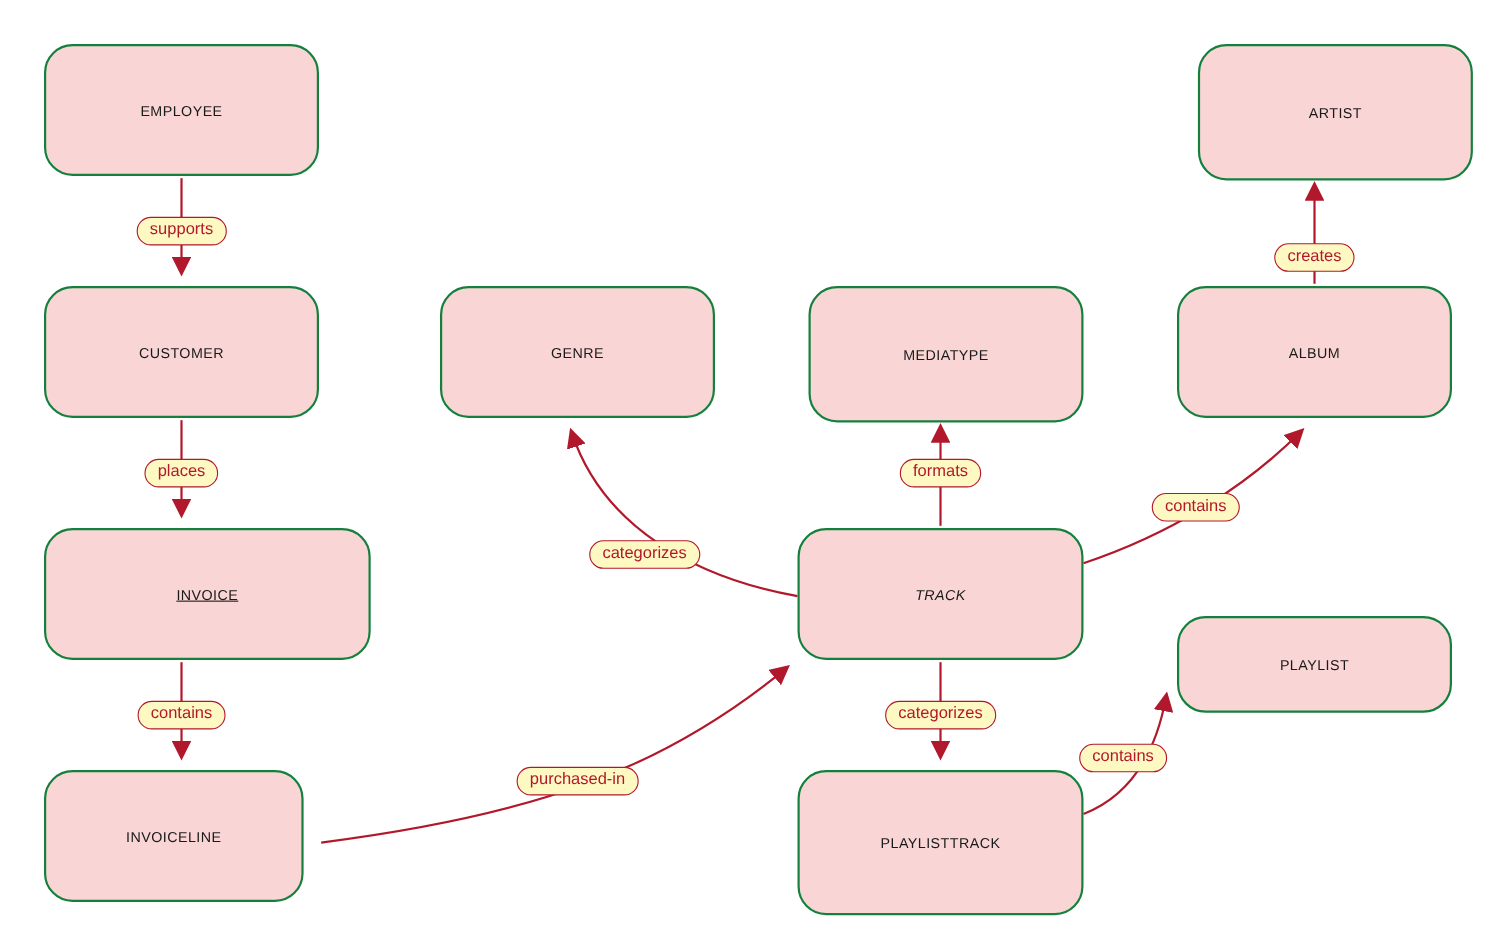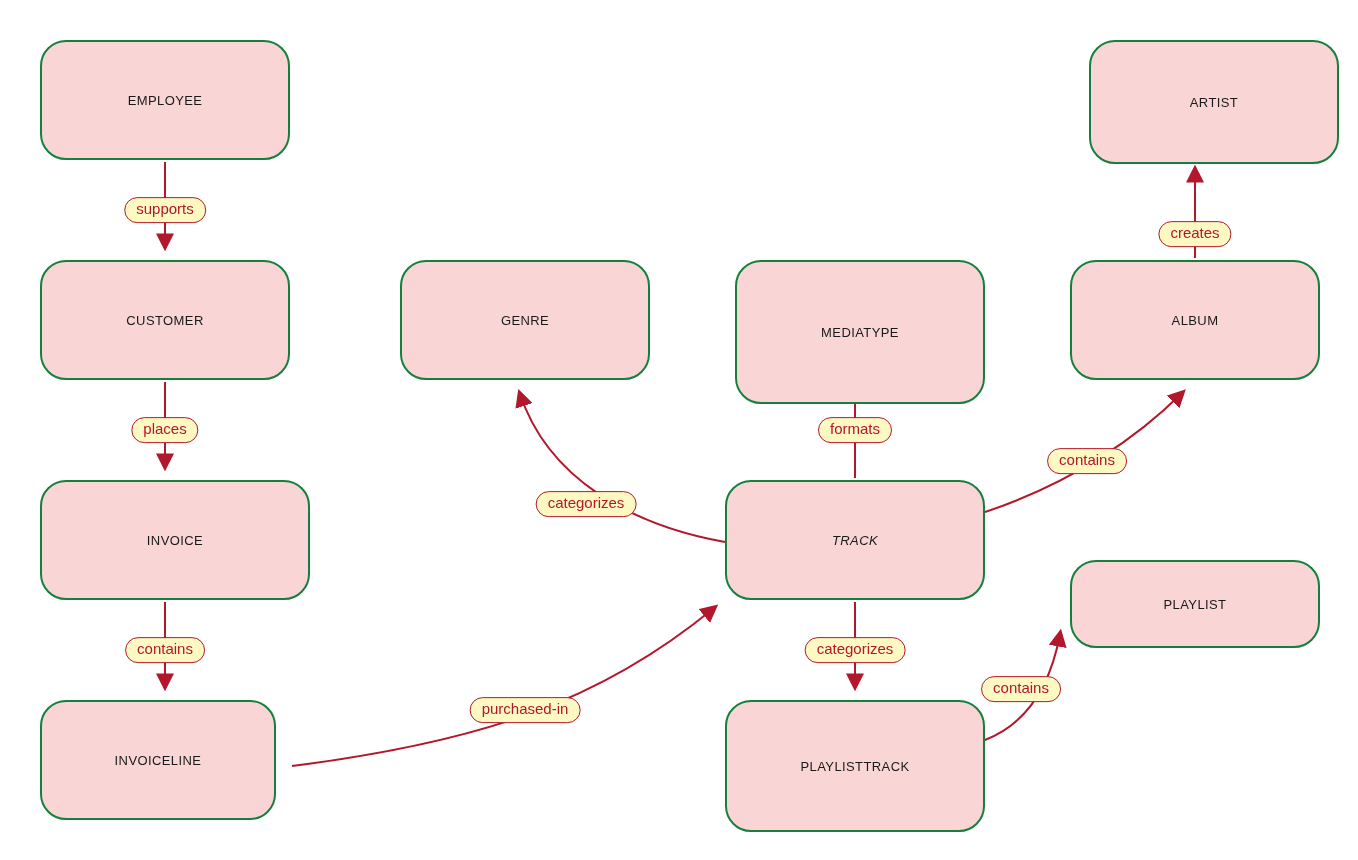--- a/index.html
+++ b/index.html
@@ -71,24 +71,24 @@
     <path class="edge" d="M725,542 C630,525 548,478 520,394" marker-end="url(#arrowhead)"></path>
     <path class="edge" d="M855,478 L855,390" marker-end="url(#arrowhead)"></path>
     <path class="edge" d="M985,512 C1072,483 1138,437 1182,393" marker-end="url(#arrowhead)"></path>
     <path class="edge" d="M1195,258 L1195,170" marker-end="url(#arrowhead)"></path>
     <path class="edge" d="M855,602 L855,686" marker-end="url(#arrowhead)"></path>
     <path class="edge" d="M985,740 C1026,724 1050,688 1060,634" marker-end="url(#arrowhead)"></path>
   </svg>
 
   <div class="node" style="left:40px;  top:40px;  width:250px; height:120px;">EMPLOYEE</div>
   <div class="node" style="left:40px;  top:260px; width:250px; height:120px;text-align:right;">CUSTOMER</div>
-  <div class="node" style="left:40px;  top:480px; width:270px; height:120px;">INVOICE</div>
+  <div class="node" style="left:40px;  top:480px; width:297px; height:120px;text-decoration:underline;">INVOICE</div>
   <div class="node" style="left:40px;  top:700px; width:236px; height:120px;">INVOICELINE</div>
   <div class="node" style="left:390px; top:260px; width:250px; height:120px;margin-left:10px;">GENRE</div>
-  <div class="node" style="left:735px; top:260px; width:250px; height:144px;">MEDIATYPE</div>
+  <div class="node" style="left:735px; top:260px; width:250px; height:124px;">MEDIATYPE</div>
   <div class="node" style="left:725px; top:480px; width:260px; height:120px;font-style:italic;">TRACK</div>
   <div class="node" style="left:725px; top:700px; width:260px; height:132px;">PLAYLISTTRACK</div>
   <div class="node" style="left:1070px;top:560px; width:250px; height:88px;">PLAYLIST</div>
   <div class="node" style="left:1070px;top:260px; width:250px; height:120px;">ALBUM</div>
   <div class="node" style="left:1076px;top:40px;  width:250px; height:124px;margin-left:13px;">ARTIST</div>
 
   <div class="edge-label" style="left:165px;  top:210px;">supports</div>
   <div class="edge-label" style="left:165px;  top:430px;">places</div>
   <div class="edge-label" style="left:165px;  top:650px;">contains</div>
   <div class="edge-label" style="left:525px;  top:710px;">purchased-in</div>

